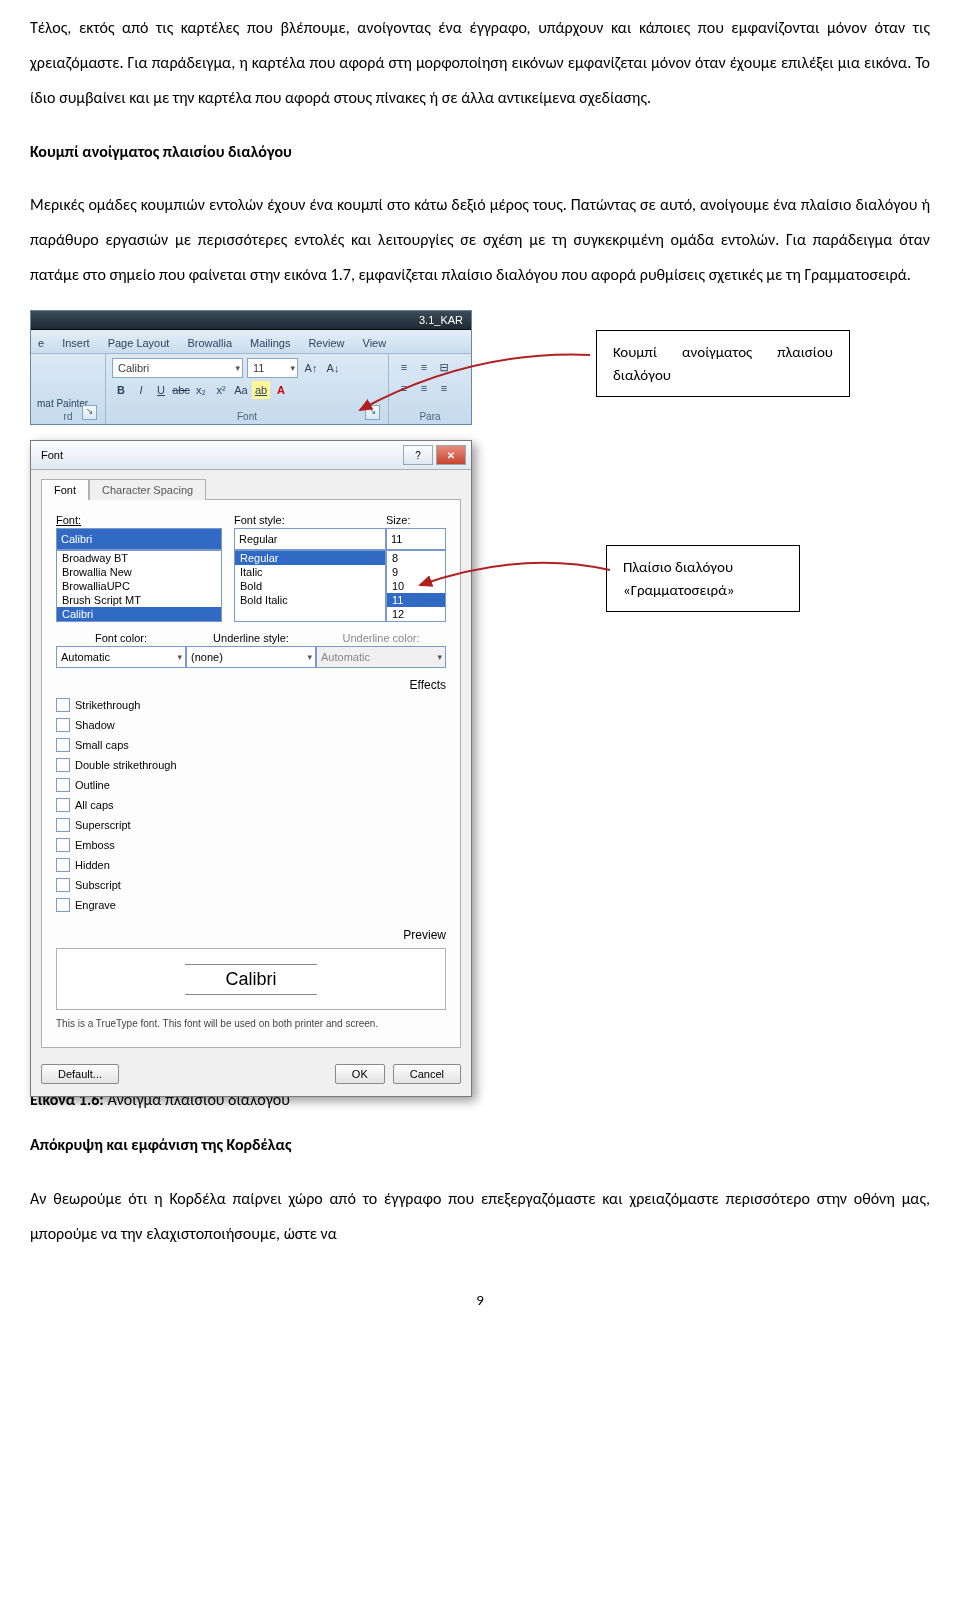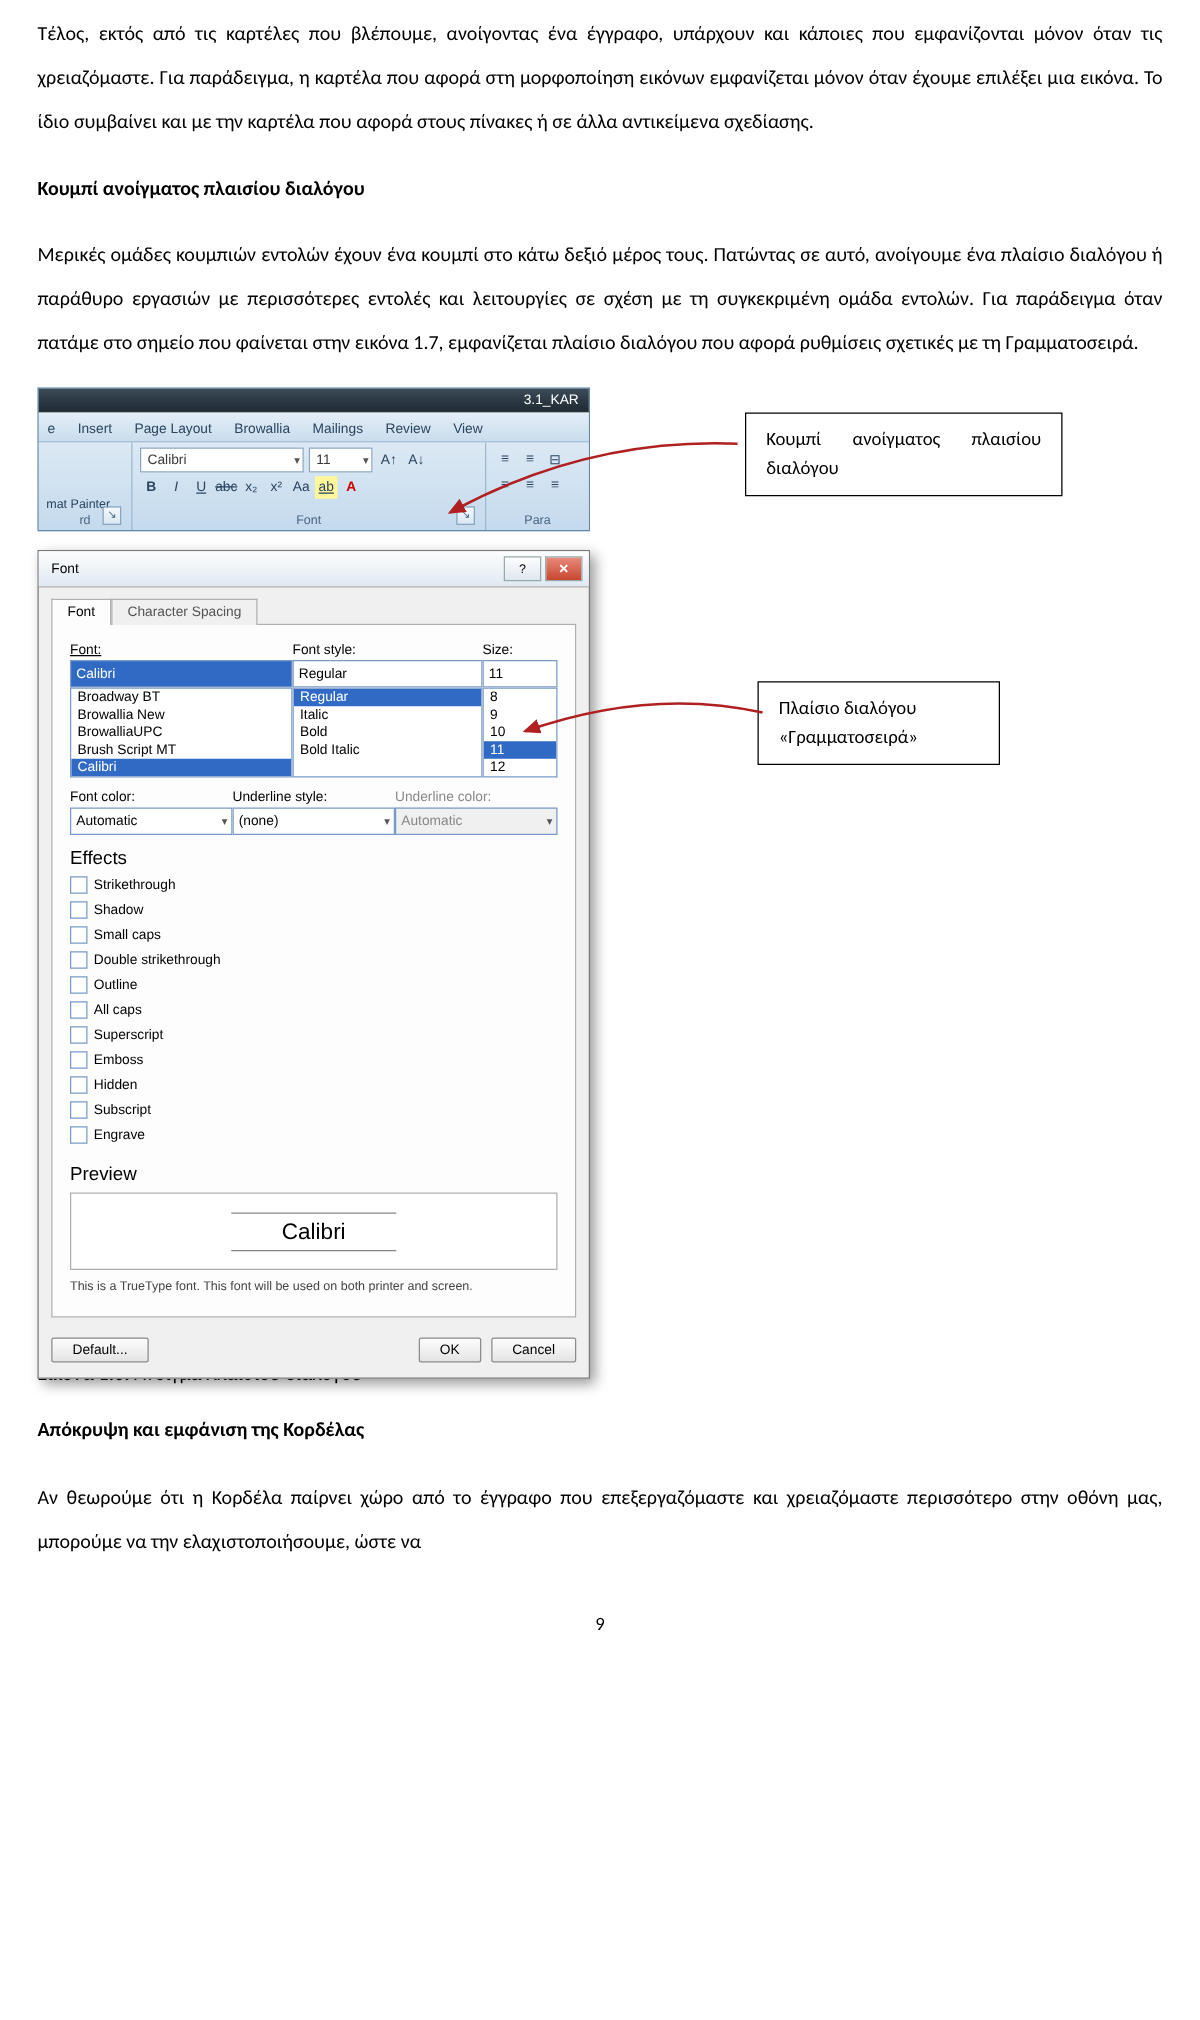--- a/index.html
+++ b/index.html
@@ -139,21 +139,21 @@
   .field-col{display:flex;flex-direction:column;}
   .field-label{font-size:11px;margin-bottom:2px;}
   .textbox{background:#fff;border:1px solid #7a9ac7;height:18px;padding:1px 4px;font-size:11px;}
   .listbox{background:#fff;border:1px solid #7a9ac7;height:70px;overflow:hidden;font-size:11px;}
   .listbox div{padding:1px 5px;}
   .listbox .sel{background:#316AC5;color:#fff;}
   .sel-input{background:#316AC5;color:#fff;}
   .dropdown{background:#fff;border:1px solid #7a9ac7;height:18px;padding:1px 4px;position:relative;font-size:11px;display:flex;align-items:center;}
   .dropdown::after{content:"▾";position:absolute;right:3px;font-size:9px;color:#555;}
   .dropdown.disabled{background:#f0f0f0;color:#888;}
-  .section-label{font-size:15px;margin:10px 0 6px 0;}
+  .section-label{font-size:12px;margin:10px 0 6px 0;text-align:right;}
   .effects-grid{display:grid;grid-template-columns:repeat(1,1fr);gap:6px 10px;}
   .chk{display:flex;align-items:center;gap:5px;font-size:11px;}
   .chk-box{width:12px;height:12px;border:1px solid #7a9ac7;background:#fff;}
   .preview-box{border:1px solid #b0b0b0;background:#fff;height:60px;margin:4px 0 8px 0;display:flex;align-items:center;justify-content:center;flex-direction:column;}
   .preview-font{font-size:18px;border-bottom:1px solid #888;border-top:1px solid #888;padding:4px 40px;}
   .preview-note{font-size:10px;color:#444;margin:6px 0 8px 0;}
   .dlg-buttons{display:flex;justify-content:space-between;padding:6px 10px 12px 10px;}
   .btn{background:linear-gradient(#fdfdfd,#e4e4e4);border:1px solid #8a8a8a;padding:3px 16px;font-size:11px;border-radius:2px;}
   .btn-group-right{display:flex;gap:8px;}
   .caption{font-size:16px;margin:10px 0 18px 0;}
@@ -253,21 +253,21 @@
           <span class="field-label underline">Font:</span>
           <input class="textbox sel-input" value="Calibri" style="">
           <div class="listbox">
             <div>Broadway BT</div>
             <div>Browallia New</div>
             <div>BrowalliaUPC</div>
             <div>Brush Script MT</div>
             <div class="sel">Calibri</div>
           </div>
         </div>
-        <div class="field-col" style="flex:1;">
+        <div class="field-col" style="flex:1;padding-left:12px;">
           <span class="field-label">Font style:</span>
           <input class="textbox" value="Regular" style="">
           <div class="listbox">
             <div class="sel">Regular</div>
             <div>Italic</div>
             <div>Bold</div>
             <div>Bold Italic</div>
           </div>
         </div>
         <div class="field-col" style="width:60px;">
@@ -276,21 +276,21 @@
           <div class="listbox">
             <div>8</div>
             <div>9</div>
             <div>10</div>
             <div class="sel">11</div>
             <div>12</div>
           </div>
         </div>
       </div>
 
-      <div class="field-row" style="margin-top:10px;">
+      <div class="field-row" style="margin-top:10px;text-align:center;">
         <div class="field-col" style="flex:1;">
           <span class="field-label">Font color:</span>
           <div class="dropdown">Automatic</div>
         </div>
         <div class="field-col" style="flex:1;">
           <span class="field-label">Underline style:</span>
           <div class="dropdown">(none)</div>
         </div>
         <div class="field-col" style="flex:1;">
           <span class="field-label" style="color:#888;">Underline color:</span>

